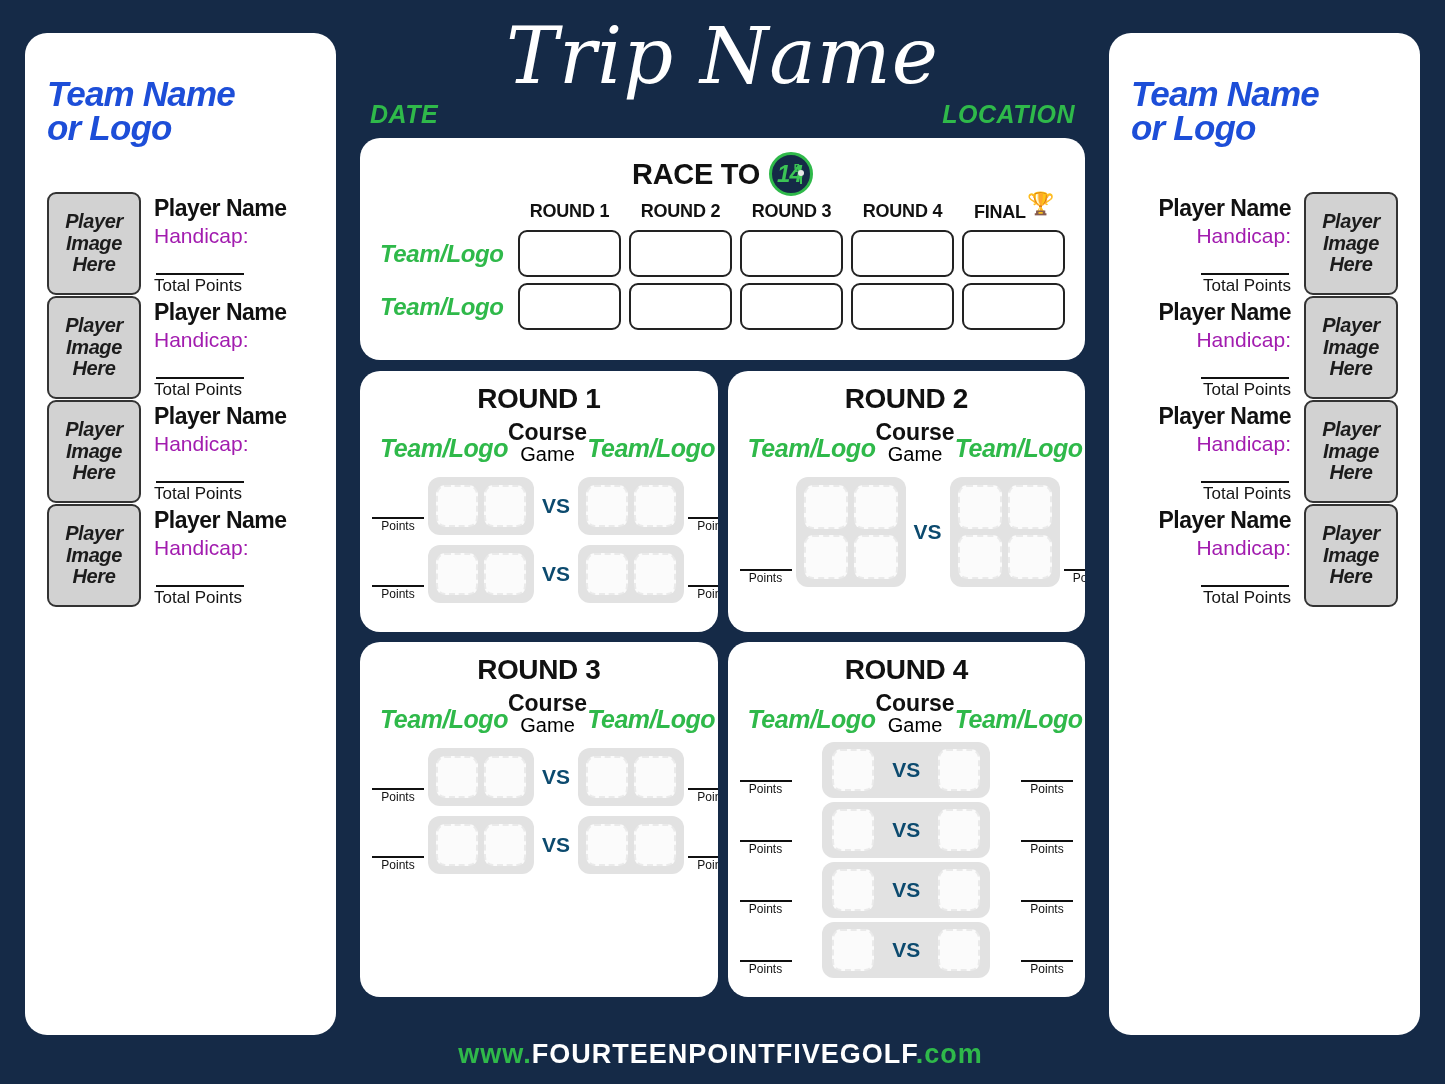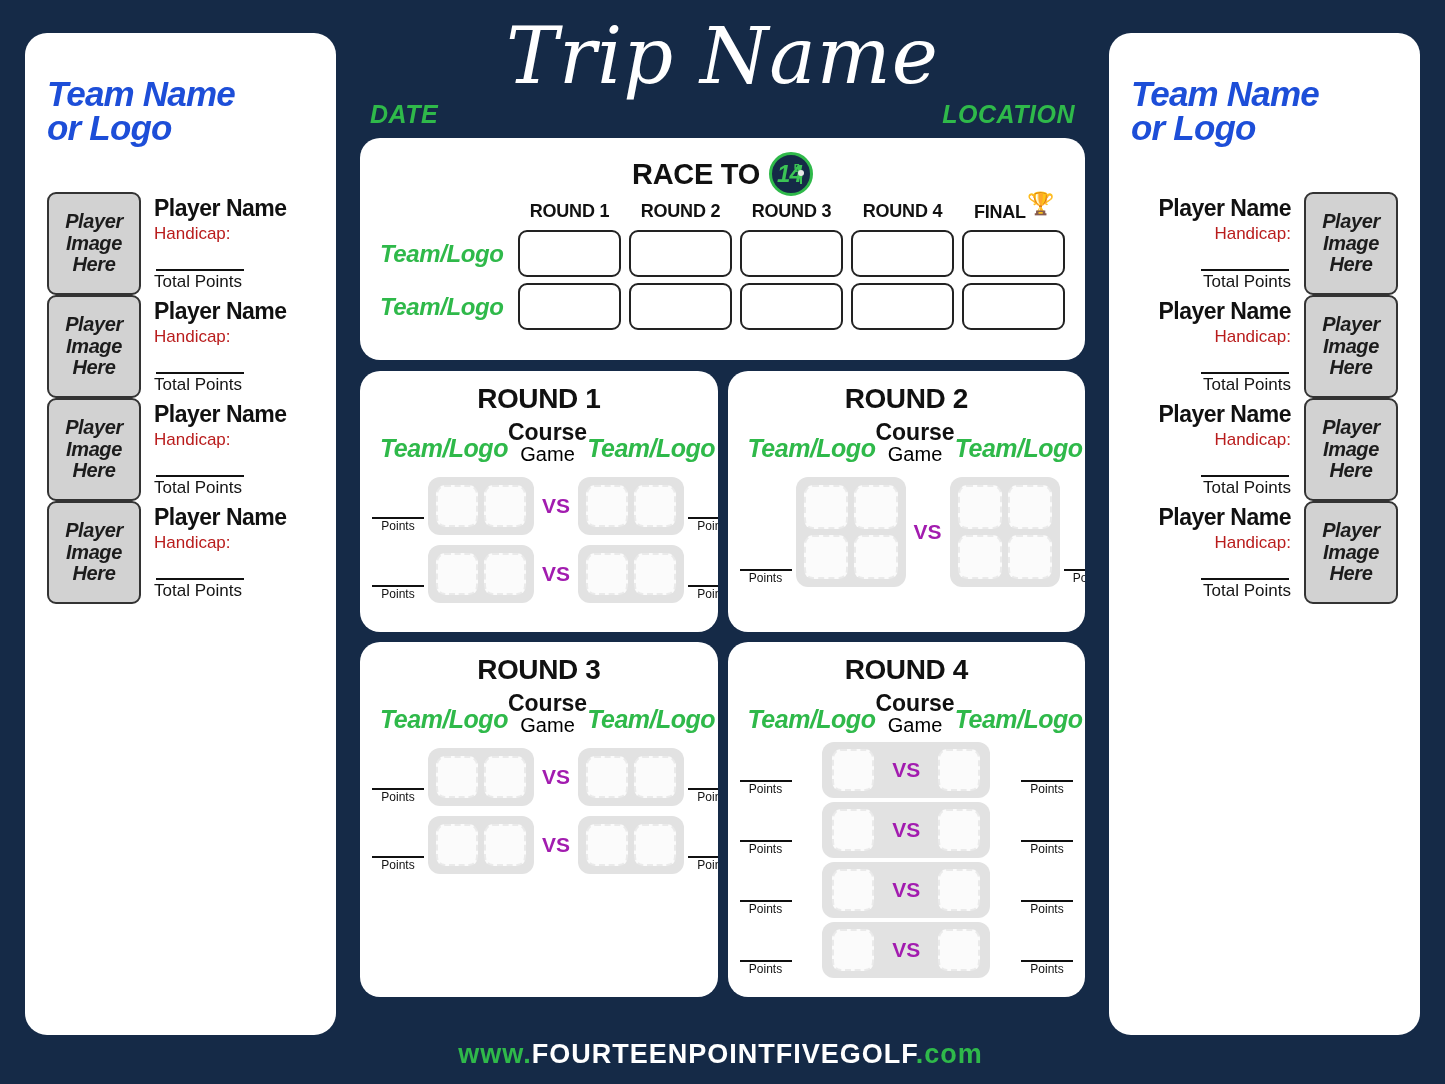--- a/index.html
+++ b/index.html
@@ -86,22 +86,22 @@
   .player-row.mirror .player-info { text-align: right; }
 
   .player-name {
     font-weight: 700;
     font-size: 23px;
     color: #111111;
     letter-spacing: -0.5px;
     white-space: nowrap;
   }
   .player-handicap {
-    font-size: 17px;
-    color: #b91c1c;
+    font-size: 21px;
+    color: #a21caf;
     margin-top: 2px;
   }
   .total-points-wrap {
     margin-top: 25px;
   }
   .total-line {
     width: 88px;
     height: 2px;
     background: #111111;
     margin-left: 2px;
@@ -361,21 +361,21 @@
   .slot {
     width: 42px;
     height: 42px;
     background: #fbfbfb;
     border: 2px dashed #eaeaea;
     border-radius: 9px;
   }
   .vs {
     font-size: 21px;
     font-weight: 700;
-    color: #a21caf;
+    color: #0c4a6e;
     padding: 0 8px;
     flex: 0 0 auto;
   }
   .center-pair {
     display: flex;
     align-items: center;
     flex: 1 1 auto;
     justify-content: center;
   }
 

